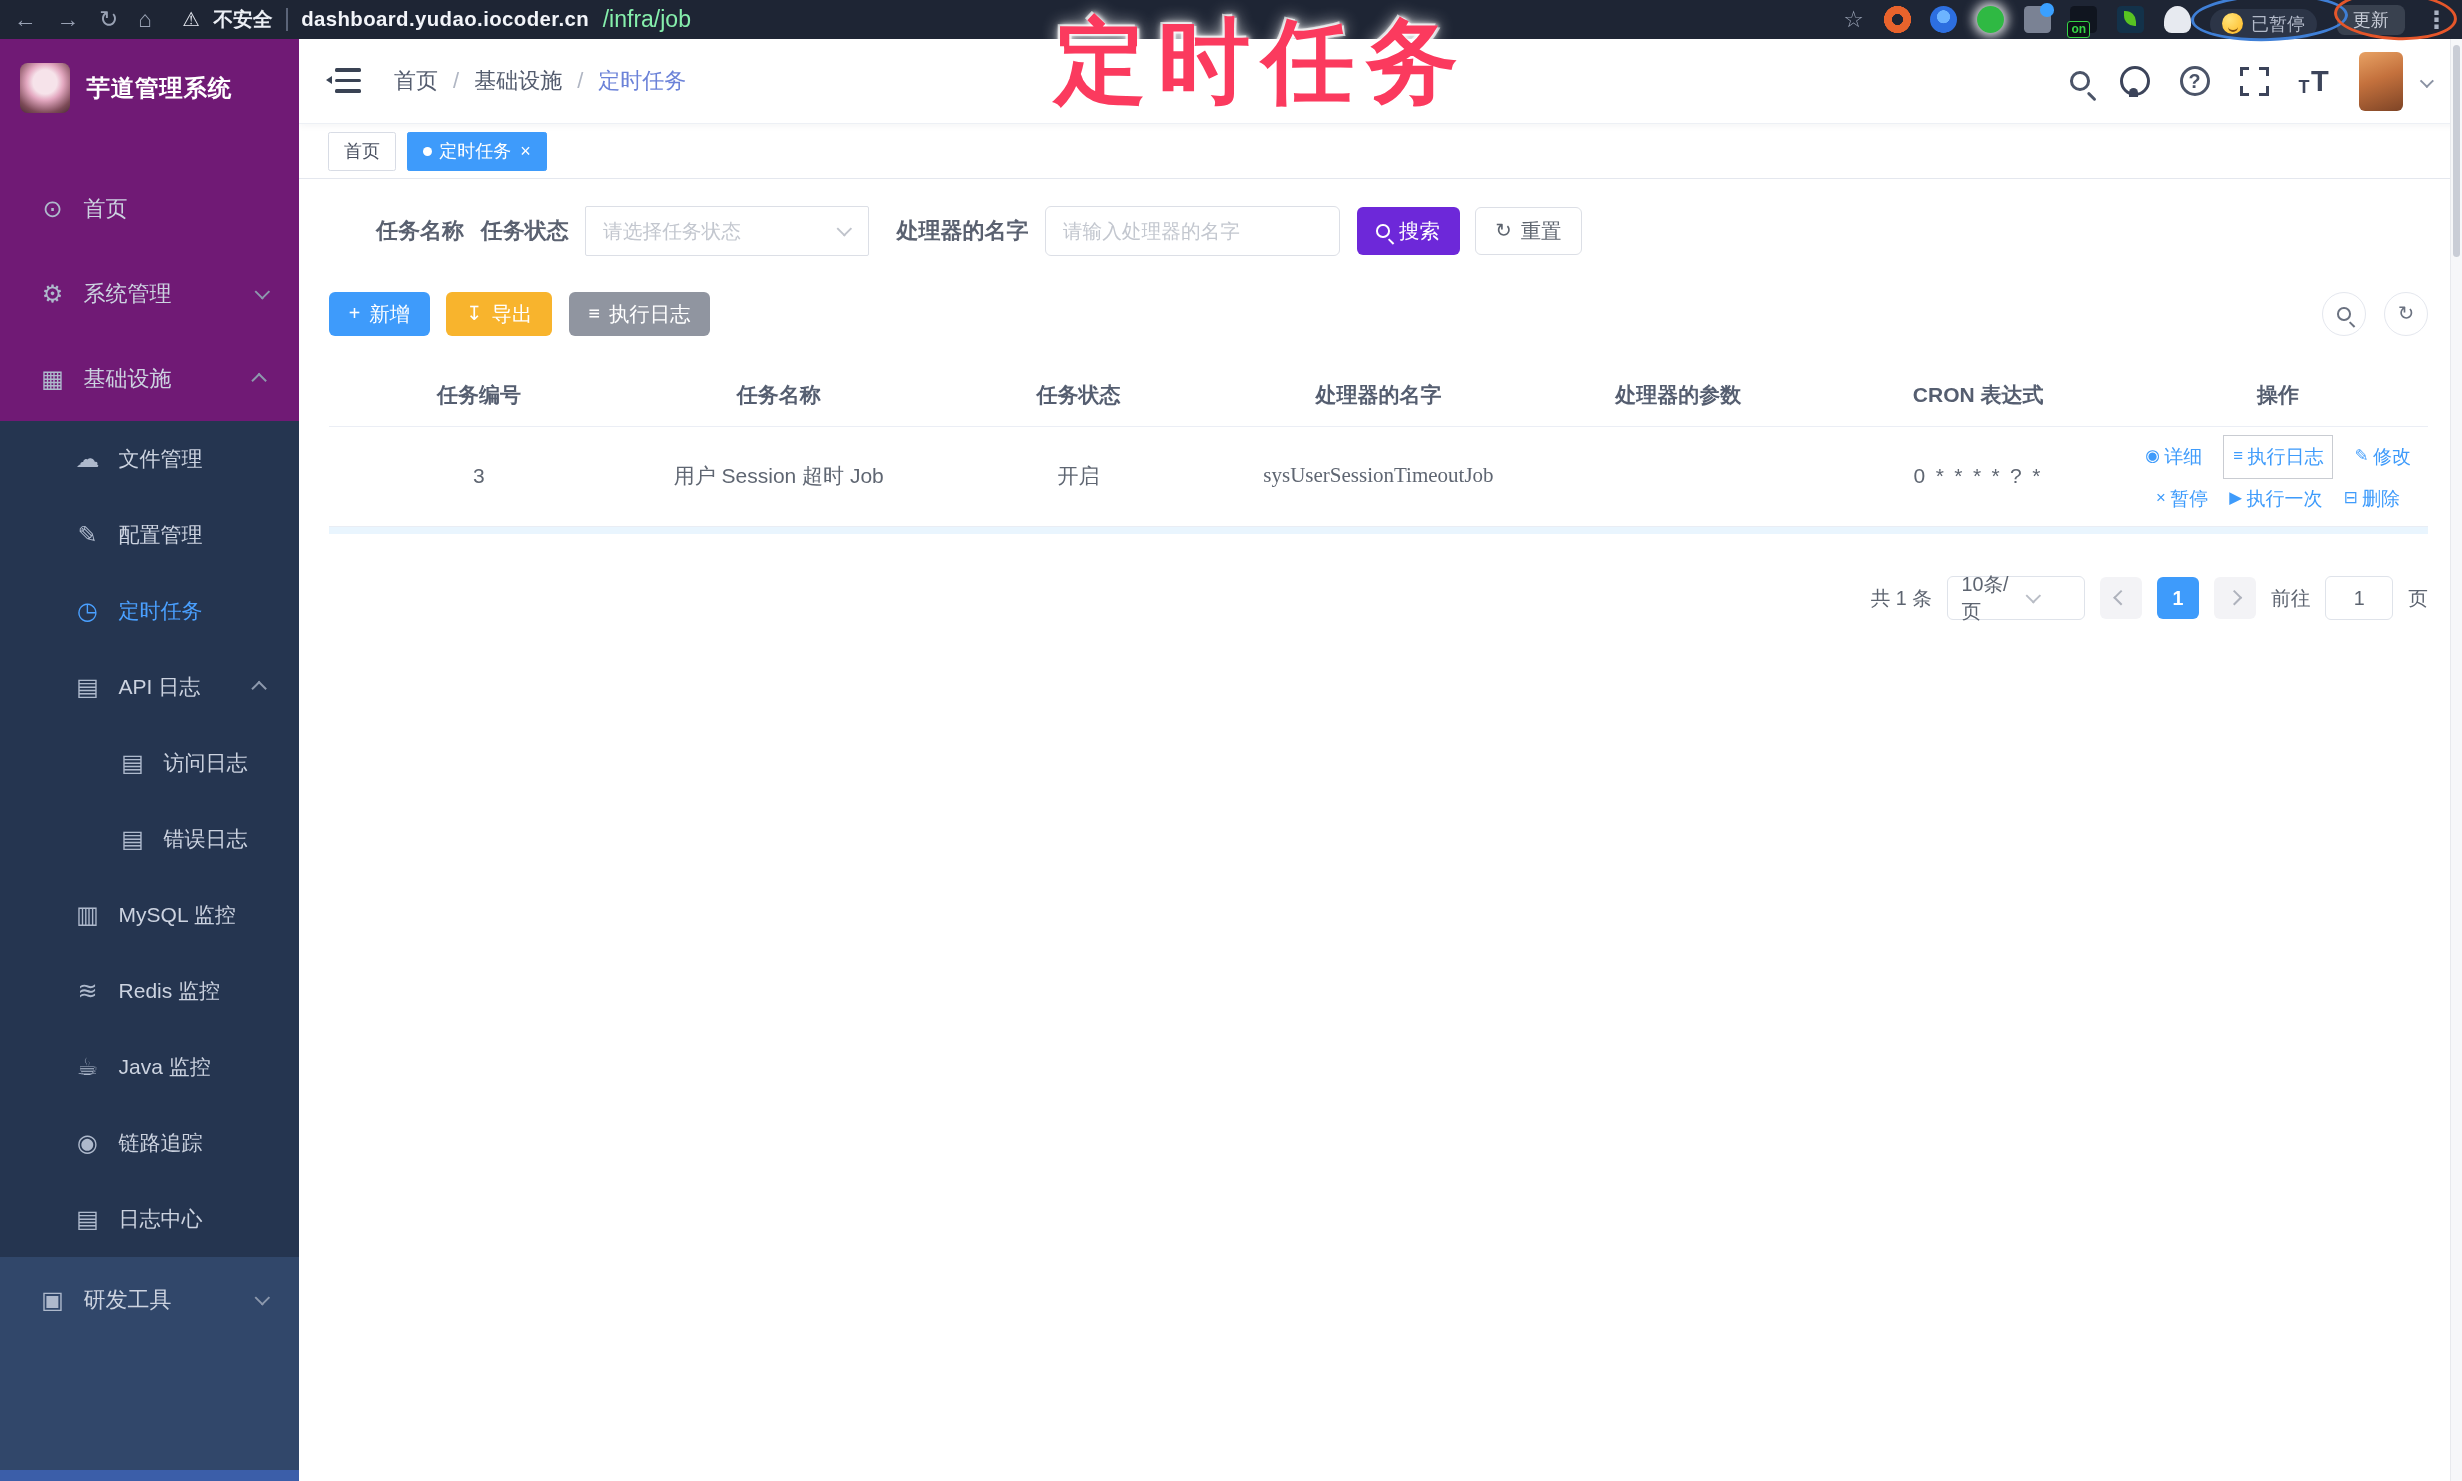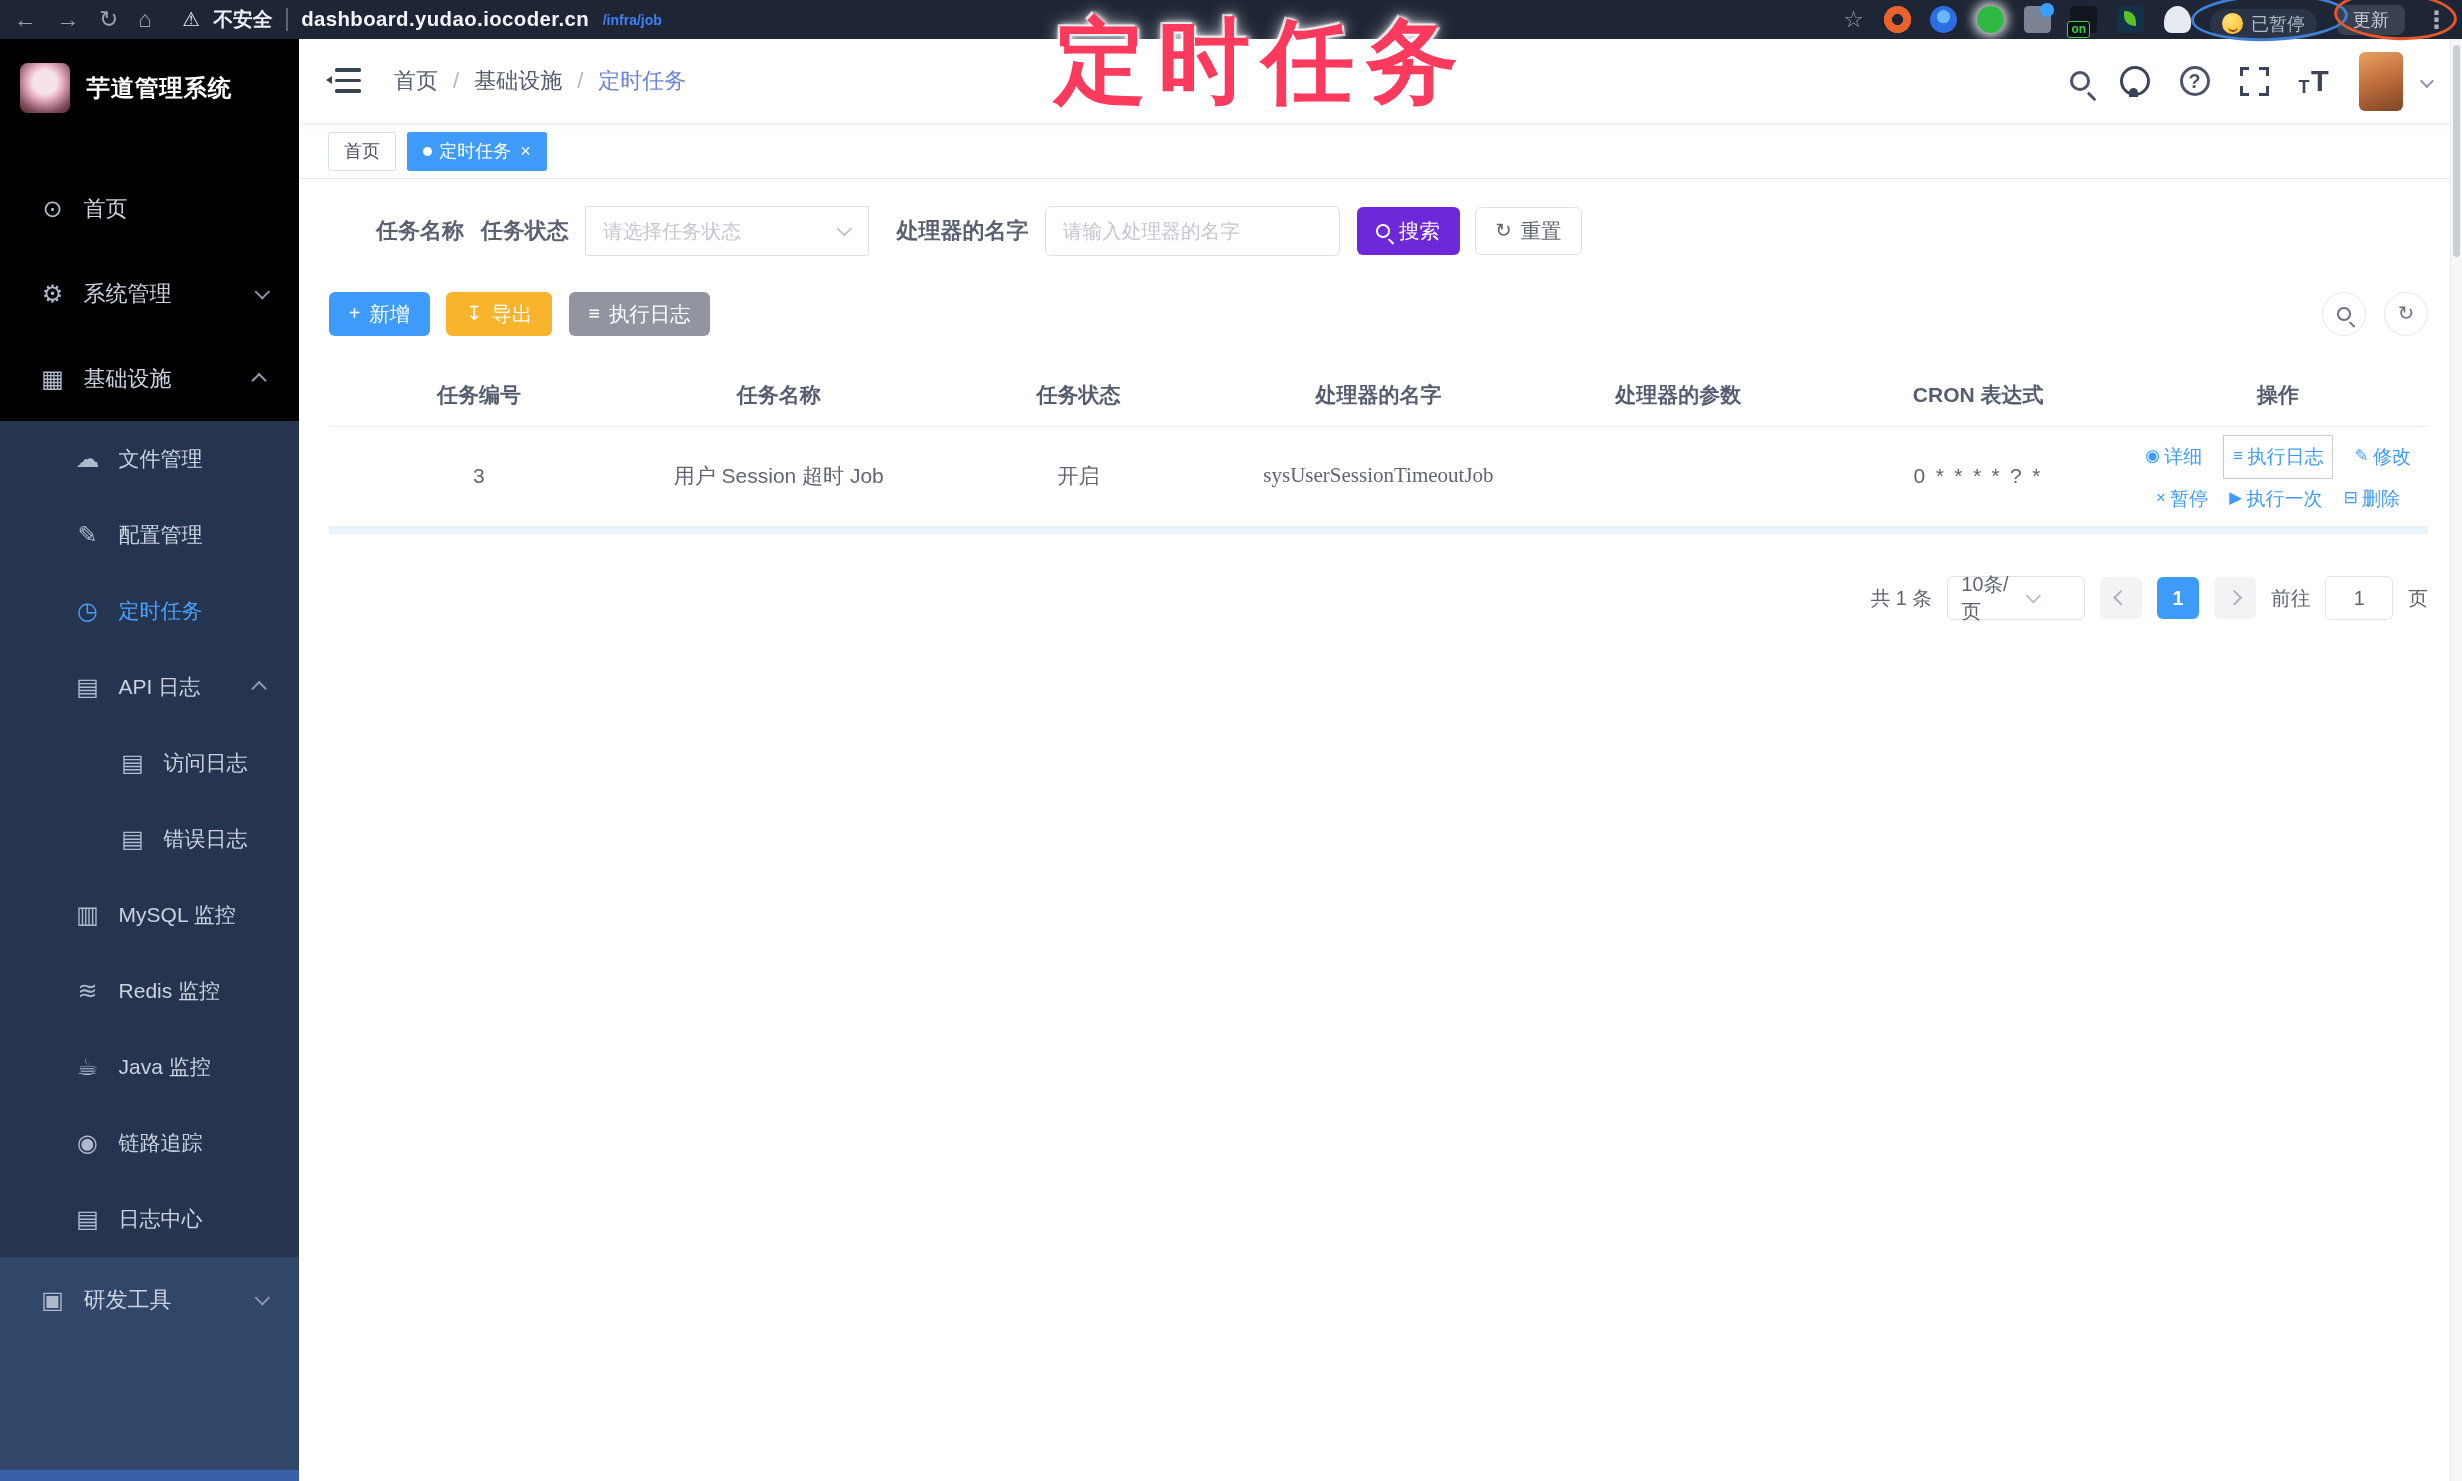--- a/index.html
+++ b/index.html
@@ -9,21 +9,21 @@
 
   
   .browser-bar { position:absolute; top:0; left:0; width:2462px; height:39px; background:#1e2534;
     display:flex; align-items:center; padding:0 13.6px; gap:19.7px; z-index:5; }
   .b-ico { color:#99a2b4; font-size:23px; line-height:1; flex:0 0 auto; }
   .addr { display:flex; align-items:center; gap:13.6px; margin-left:10.6px; }
   .warn-ico { color:#e8ebf2; font-size:19.7px; }
   .sec-label { color:#eceff5; font-size:19.7px; font-weight:700; }
   .addr-div { width:1.5px; height:23px; background:#5b6478; }
   .url-host { color:#f2f4f9; font-size:20.4px; font-weight:700; letter-spacing:0.4px; }
-  .url-path { color:#3b82f6; font-size:14px; font-weight:700; }
+  .url-path { color:#86efac; font-size:23px; font-weight:400; }
   .b-spacer { flex:1; }
   .ext { width:27px; height:27px; border-radius:6px; flex:0 0 auto; position:relative; }
   .ext-orange { background:radial-gradient(circle at 50% 50%, #1e2534 28%, #e8632c 30%, #e8632c 70%, transparent 72%); }
   .ext-blue { background:radial-gradient(circle at 50% 40%, #6db4ff 0 30%, #2d6fe0 32% 75%, transparent 77%); border-radius:50%; }
   .ext-green { background:#2fb943; border-radius:50%; box-shadow:0 0 10.6px 3.8px rgba(255,255,255,.85); }
   .ext-grid { background:linear-gradient(#7a8294,#7a8294); border-radius:4.5px; }
   .ext-grid::after { content:""; position:absolute; right:-3px; top:-3px; width:13.6px; height:13.6px; background:#3aa0ff; border-radius:50%; }
   .ext-dark { background:#10151f; border-radius:4.5px; }
   .on-badge { position:absolute; left:-3px; bottom:-4.5px; background:#0d1117; border:1.5px solid #35d445; color:#35d445;
     font-size:12px; font-weight:700; padding:0 3px; border-radius:3px; line-height:15px; }
@@ -40,21 +40,21 @@
 
   
   .big-annot { position:absolute; left:1054px; top:0px; z-index:99; font-size:92px; font-weight:800;
     color:#fb3a5e; letter-spacing:12px; white-space:nowrap;
     text-shadow:0 0 4.5px #fff, 0 0 7.6px #fff, 0 0 16.7px rgba(255,255,255,.95), 2.3px 2.3px 0 rgba(255,255,255,.65), -2.3px -2.3px 0 rgba(255,255,255,.65); }
   .annot-ellipse { position:absolute; border-radius:50%; z-index:98; }
   .annot-blue { left:2191px; top:-6px; width:157px; height:47px; border:3.8px solid #3f7fd6; transform:rotate(-2deg); }
   .annot-orange { left:2334px; top:-7.6px; width:123px; height:48px; border:3.8px solid #e5562a; transform:rotate(3deg); }
 
   
-  .sidebar { position:absolute; left:0; top:39px; width:299px; height:1442px; background:#000000; z-index:4;
+  .sidebar { position:absolute; left:0; top:39px; width:299px; height:1442px; background:#701a75; z-index:4;
     display:flex; flex-direction:column; }
   .logo-row { height:98px; display:flex; align-items:center; padding:0 19.7px; gap:16.7px; flex:0 0 auto; }
   .logo-img { width:50px; height:50px; border-radius:7.6px;
     background:radial-gradient(circle at 50% 38%, #f6e3ea 0 30%, #e3a8c0 46%, #7c4a57 78%, #4a2c33); }
   .logo-title { color:#fff; font-size:23.5px; font-weight:700; letter-spacing:0.8px; }
   .menu { display:flex; flex-direction:column; margin-top:29px; flex:1 1 auto; }
   .s-item { display:flex; align-items:center; color:#ccd3e0; cursor:pointer; }
   .lv1 { height:85px; padding-left:35px; font-size:22px; }
   .lv2 { height:76px; padding-left:70px; font-size:21px; }
   .lv3 { height:76px; padding-left:115px; font-size:21px; }

